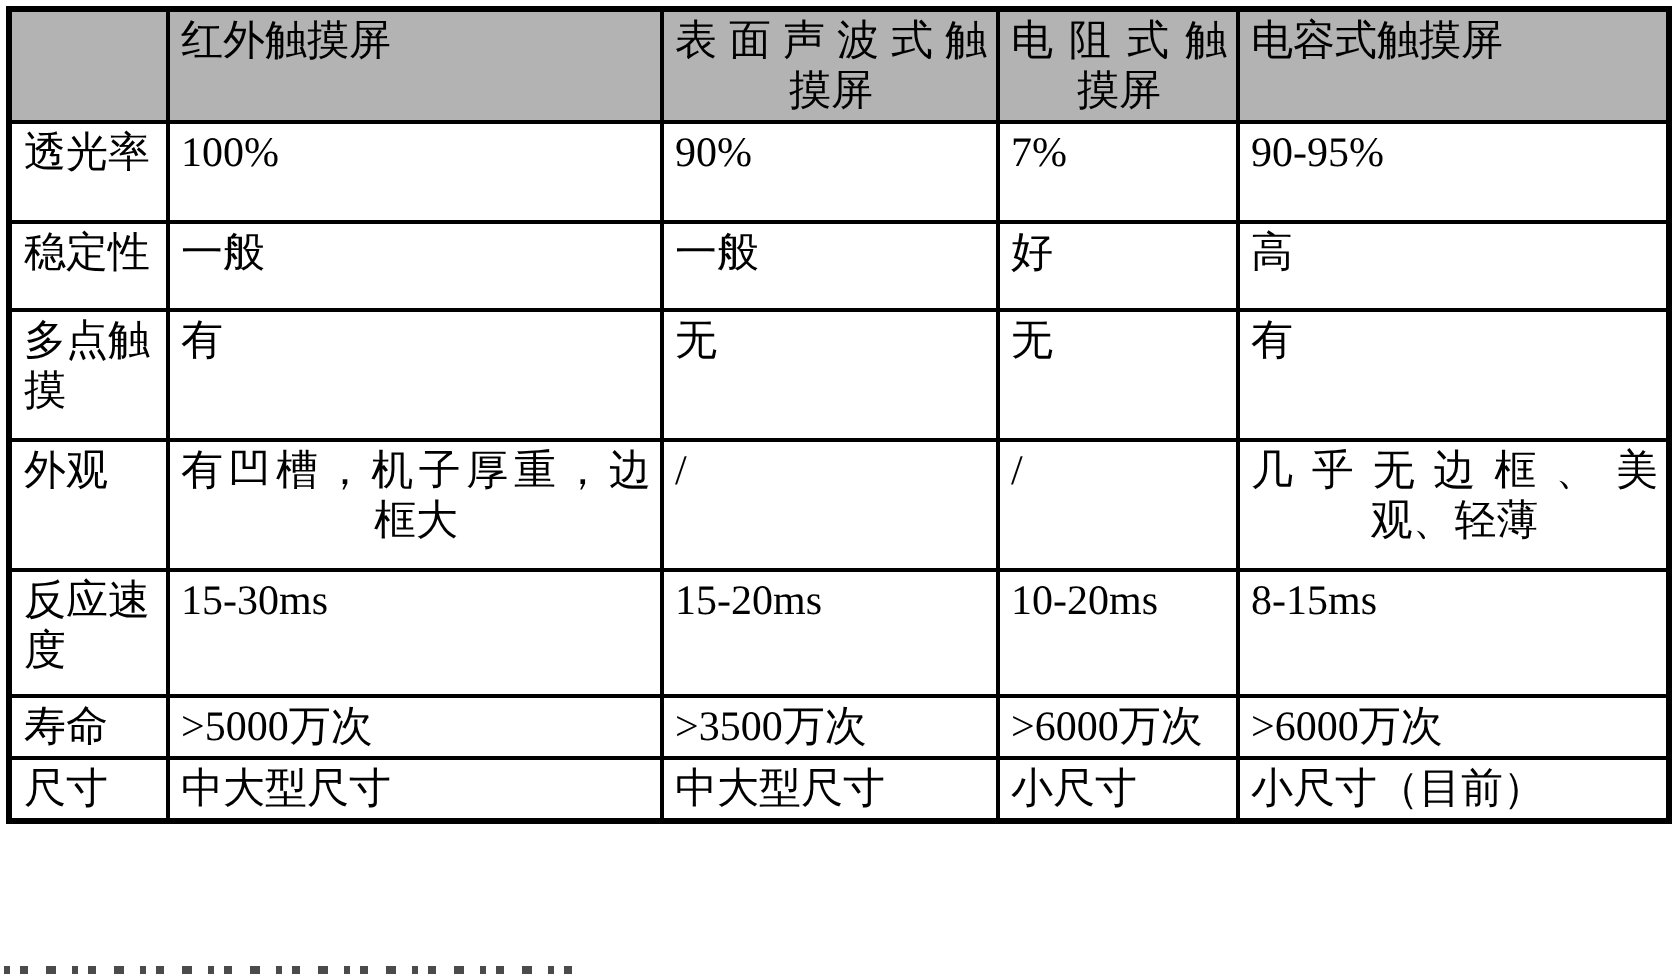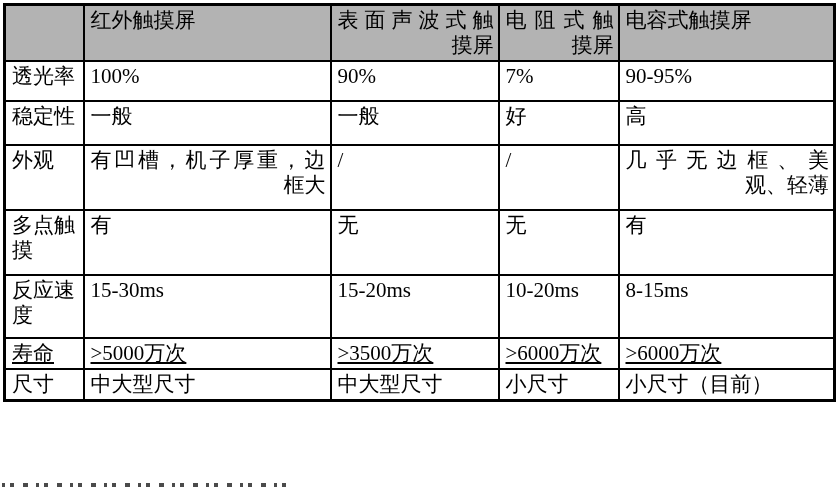--- a/index.html
+++ b/index.html
@@ -40,21 +40,21 @@
     background: #b3b3b3;
   }
   
   .jl {
     text-align: justify;
     text-align-last: justify;
     font-family: Liberation Serif, serif;
     -moz-text-align-last: justify;
   }
   .ll {
-    text-align: right;
+    text-align: center;
   }
   
   #clipped-caption {
     position: absolute;
     left: 2px;
     top: 483px;
     width: 292px;
     height: 4px;
     background: repeating-linear-gradient(90deg,
       #2b2b2b 0 3px, transparent 3px 8px,
@@ -84,62 +84,62 @@
             <div class="ll">摸屏</div>
           </th>
           <th>
             <div class="jl">电阻式触</div>
             <div class="ll">摸屏</div>
           </th>
           <th>电容式触摸屏</th>
         </tr>
       </thead>
     <tbody>
-        <tr style="height: 40px;">
+        <tr style="height: 50px;">
           <td>透光率</td>
           <td>100%</td>
           <td>90%</td>
           <td>7%</td>
           <td>90-95%</td>
         </tr>
         <tr style="height: 44px;">
           <td>稳定性</td>
           <td>一般</td>
           <td>一般</td>
           <td>好</td>
           <td>高</td>
         </tr>
         <tr style="height: 65px;">
+          <td>多点触摸</td>
+          <td>有</td>
+          <td>无</td>
+          <td>无</td>
+          <td>有</td>
+        </tr>
+        <tr style="height: 65px;">
           <td>外观</td>
           <td>
             <div class="jl">有凹槽，机子厚重，边</div>
             <div class="ll">框大</div>
           </td>
           <td>/</td>
           <td>/</td>
           <td>
             <div class="jl">几乎无边框、美</div>
             <div class="ll">观、轻薄</div>
           </td>
         </tr>
-        <tr style="height: 65px;">
-          <td>多点触摸</td>
-          <td>有</td>
-          <td>无</td>
-          <td>无</td>
-          <td>有</td>
-        </tr>
         <tr style="height: 63px; margin-top: 46px;">
           <td>反应速度</td>
           <td>15-30ms</td>
           <td>15-20ms</td>
           <td>10-20ms</td>
           <td>8-15ms</td>
         </tr>
-        <tr style="height: 24px; text-decoration: underline;">
+        <tr style="height: 24px;">
           <td>寿命</td>
           <td>&gt;5000万次</td>
           <td>&gt;3500万次</td>
           <td>&gt;6000万次</td>
           <td>&gt;6000万次</td>
         </tr>
         <tr style="height: 31px;">
           <td>尺寸</td>
           <td>中大型尺寸</td>
           <td>中大型尺寸</td>

